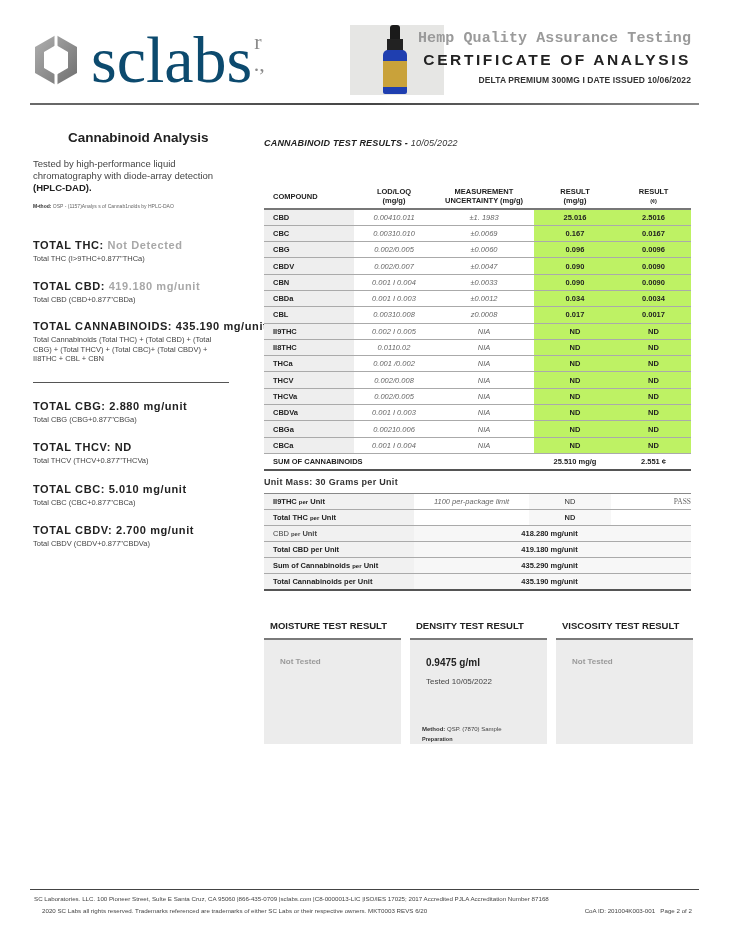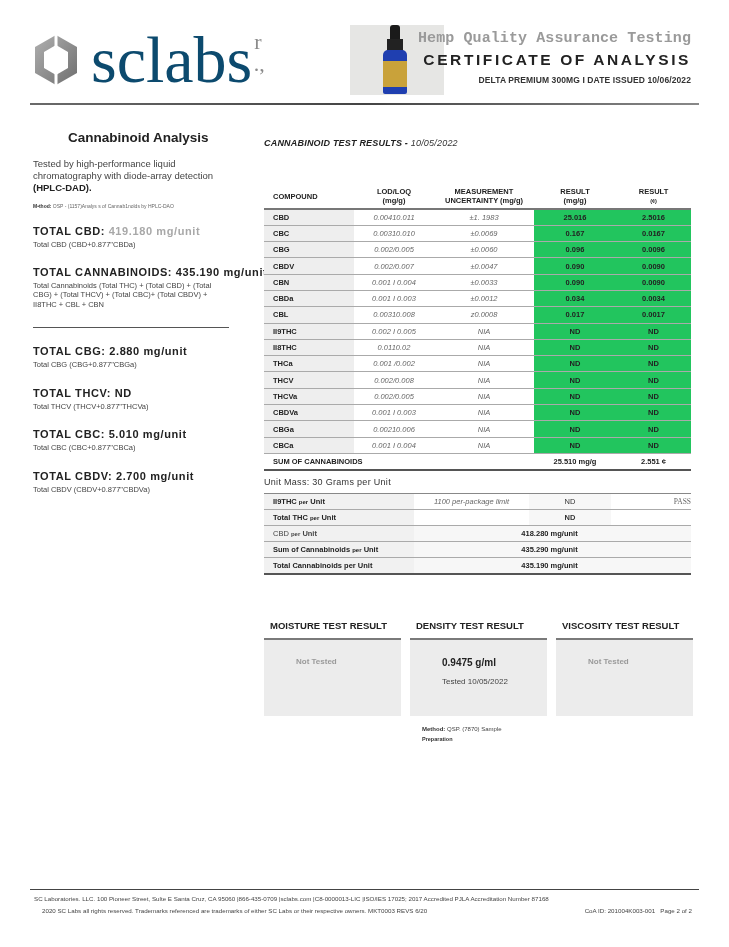--- a/index.html
+++ b/index.html
@@ -42,43 +42,43 @@
 
   
   .tbl-title { position: absolute; left: 264px; top: 138px; font-size: 9px; font-weight: bold; color: #222; letter-spacing: 0.2px; font-style: italic; }
   .tbl-title .d { font-weight: normal; color: #333; }
   table.res { position: absolute; left: 264px; top: 168px; width: 427px; border-collapse: collapse; font-size: 7.5px; margin-top: 16px; }
   table.res th { font-weight: bold; font-size: 7.5px; color: #222; text-align: center; line-height: 9px; height: 25px; vertical-align: middle; border-bottom: 2px solid #777; }
   table.res th.c0 { text-align: left; padding-left: 9px; }
   table.res td { height: 16.3px; border-bottom: 1px solid #aaa; text-align: center; vertical-align: middle; }
   table.res td.c0 { text-align: left; padding-left: 9px; font-weight: bold; color: #222; background: #eeeeee; }
   table.res td.c1, table.res td.c2 { font-style: italic; color: #666; }
-  table.res td.c3, table.res td.c4 { font-weight: bold; color: #222; background: #22c55e; }
+  table.res td.c3, table.res td.c4 { font-weight: bold; color: #222; background: #bef264; }
   table.res tr.sum td { background: #fff; border-bottom: 2px solid #555; font-weight: bold; color: #222; font-style: normal; }
   table.res tr.sum td.c0 { background: #fff; }
 
   
-  .unit-mass { position: absolute; left: 264px; top: 477px; font-size: 9px; color: #333; letter-spacing: 0.3px; }
+  .unit-mass { position: absolute; left: 264px; top: 477px; font-size: 9px; color: #333; letter-spacing: 0.3px; font-weight: bold; }
   table.unit { position: absolute; left: 264px; top: 493px; width: 427px; border-collapse: collapse; font-size: 7.5px; border-top: 1px solid #888; }
   table.unit td { height: 16px; border-bottom: 1px solid #aaa; vertical-align: middle; }
   table.unit td.u0 { padding-left: 9px; width: 150px; font-weight: bold; color: #222; background: #f1f1f1; }
   table.unit td.u0 .sm { font-size: 6px; font-weight: bold; }
   table.unit td.u0.light { font-weight: normal; color: #444; }
   table.unit td.u1 { width: 115px; font-style: italic; color: #666; text-align: center; }
   table.unit td.u2 { width: 82px; text-align: center; color: #333; font-weight: bold; background: #f7f7f7; }
   table.unit td.u2.n { font-weight: normal; }
   table.unit td.u3 { text-align: right; color: #666; font-family: "Liberation Serif", serif; }
   table.unit td.wide { text-align: center; font-weight: bold; color: #222; background: #f7f7f7; }
   table.unit tr:last-child td { border-bottom: 2px solid #555; }
 
   
   .boxes { position: absolute; left: 264px; top: 620px; width: 429px; display: flex; gap: 9px; }
   .box { flex: 1; }
   .box-title { font-size: 9.5px; font-weight: bold; color: #222; height: 20px; padding-left: 6px; border-bottom: 2px solid #7a7a7a; }
-  .box-body { height: 76px; background: #ececec; padding: 17px 0 0 32px; position: relative; }
+  .box-body { height: 104px; background: #ececec; padding: 17px 0 0 16px; position: relative; }
   .box-body .nt { font-size: 8px; color: #9a9a9a; font-weight: bold; }
   .box-body .val { font-size: 10px; font-weight: bold; color: #222; }
   .box-body .tested { font-size: 8px; color: #444; margin-top: 9px; }
   .box-body .meth { position: absolute; left: 12px; top: 84px; font-size: 6px; color: #444; line-height: 10px; }
   .box-body .meth b { color: #333; }
 
   
   .footer-rule { position: absolute; left: 30px; right: 30px; top: 889px; height: 1px; background: #444; }
   .foot1 { position: absolute; left: 34px; top: 895px; font-size: 6.2px; color: #444; white-space: nowrap; }
   .foot2 { position: absolute; left: 42px; top: 907px; font-size: 6.2px; color: #444; white-space: nowrap; }
@@ -124,20 +124,24 @@
   <h2>Cannabinoid Analysis</h2>
   <div class="desc">
     <span>Tested by high-performance liquid chromatography with diode-array detection</span>
     <b>(HPLC-DAD).</b>
   </div>
   <div class="method">
     <b>M•thod:</b>
     <span>OSP - (1157)Analys s of Cannab1nolds by HPLC-DAO</span>
   </div>
 
+  <div class="tot" style="margin-top:30px">
+    <div class="tot-head"><span>TOTAL THC:</span> <span class="v muted">Not Detected</span></div>
+    <div class="tot-sub">Total THC (I&gt;9THC+0.877"THCa)</div>
+  </div>
   <div class="tot" style="margin-top:16px">
     <div class="tot-head"><span>TOTAL CBD:</span> <span class="v muted">419.180 mg/unit</span></div>
     <div class="tot-sub">Total CBD (CBD+0.877"CBDa)</div>
   </div>
   <div class="tot" style="margin-top:16px">
     <div class="tot-head" style="white-space:nowrap"><span>TOTAL CANNABINOIDS:</span> <span class="v">435.190 mg/unit</span></div>
     <div class="tot-sub" style="width:180px">Total Cannabinoids (Total THC) + (Total CBD) + (Total CBG) + (Total THCV) + (Total CBC)+ (Total CBDV) + II8THC + CBL + CBN</div>
   </div>
   <div class="left-rule"></div>
   <div class="tot" style="margin-top:17px">
@@ -300,20 +304,24 @@
     <td class="u0"><span>Total THC</span> <span class="sm">per</span> <span>Unit</span></td>
     <td class="u1"></td>
     <td class="u2">ND</td>
     <td class="u3"></td>
   </tr>
   <tr>
     <td class="u0 light"><span>CBD</span> <span class="sm">per</span> <b>Unit</b></td>
     <td class="wide" colspan="3"><span style="position:relative;left:-3px">418.280 mg/unit</span></td>
   </tr>
   <tr>
+    <td class="u0">Total CBD per Unit</td>
+    <td class="wide" colspan="3"><span style="position:relative;left:-3px">419.180 mg/unit</span></td>
+  </tr>
+  <tr>
     <td class="u0"><span>Sum of Cannabinoids</span> <span class="sm">per</span> <span>Unit</span></td>
     <td class="wide" colspan="3"><span style="position:relative;left:-3px">435.290 mg/unit</span></td>
   </tr>
   <tr>
     <td class="u0">Total Cannabinoids per Unit</td>
     <td class="wide" colspan="3"><span style="position:relative;left:-3px">435.190 mg/unit</span></td>
   </tr>
 </tbody>
   </table>
 

